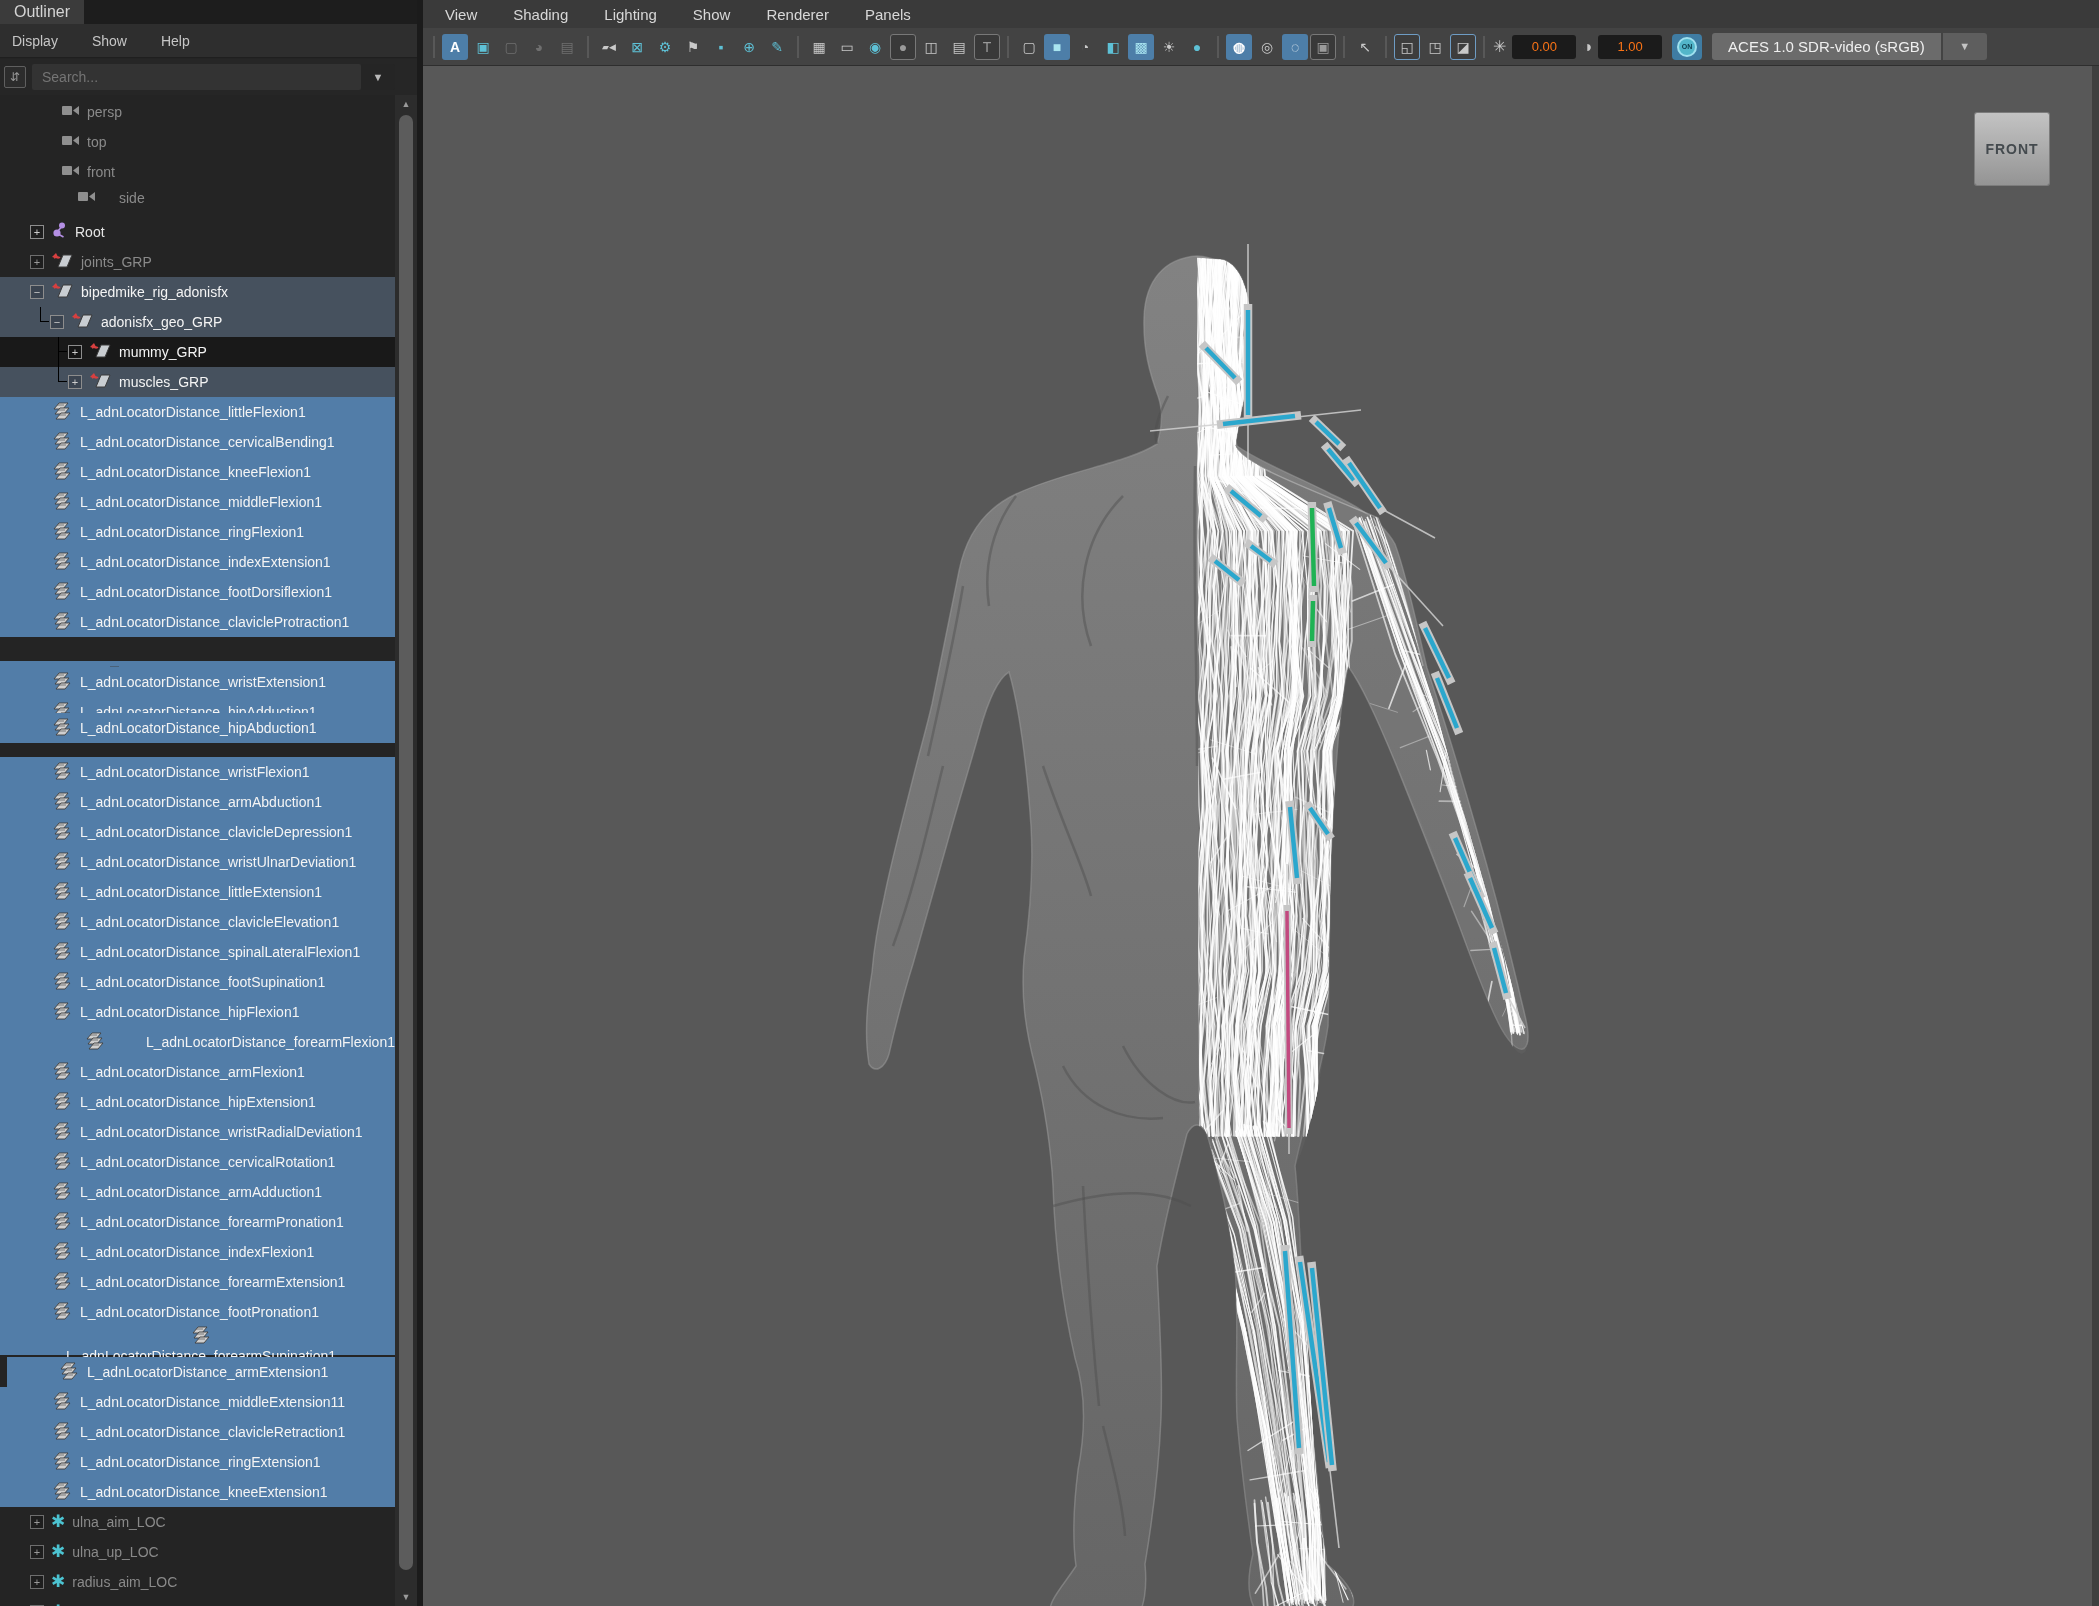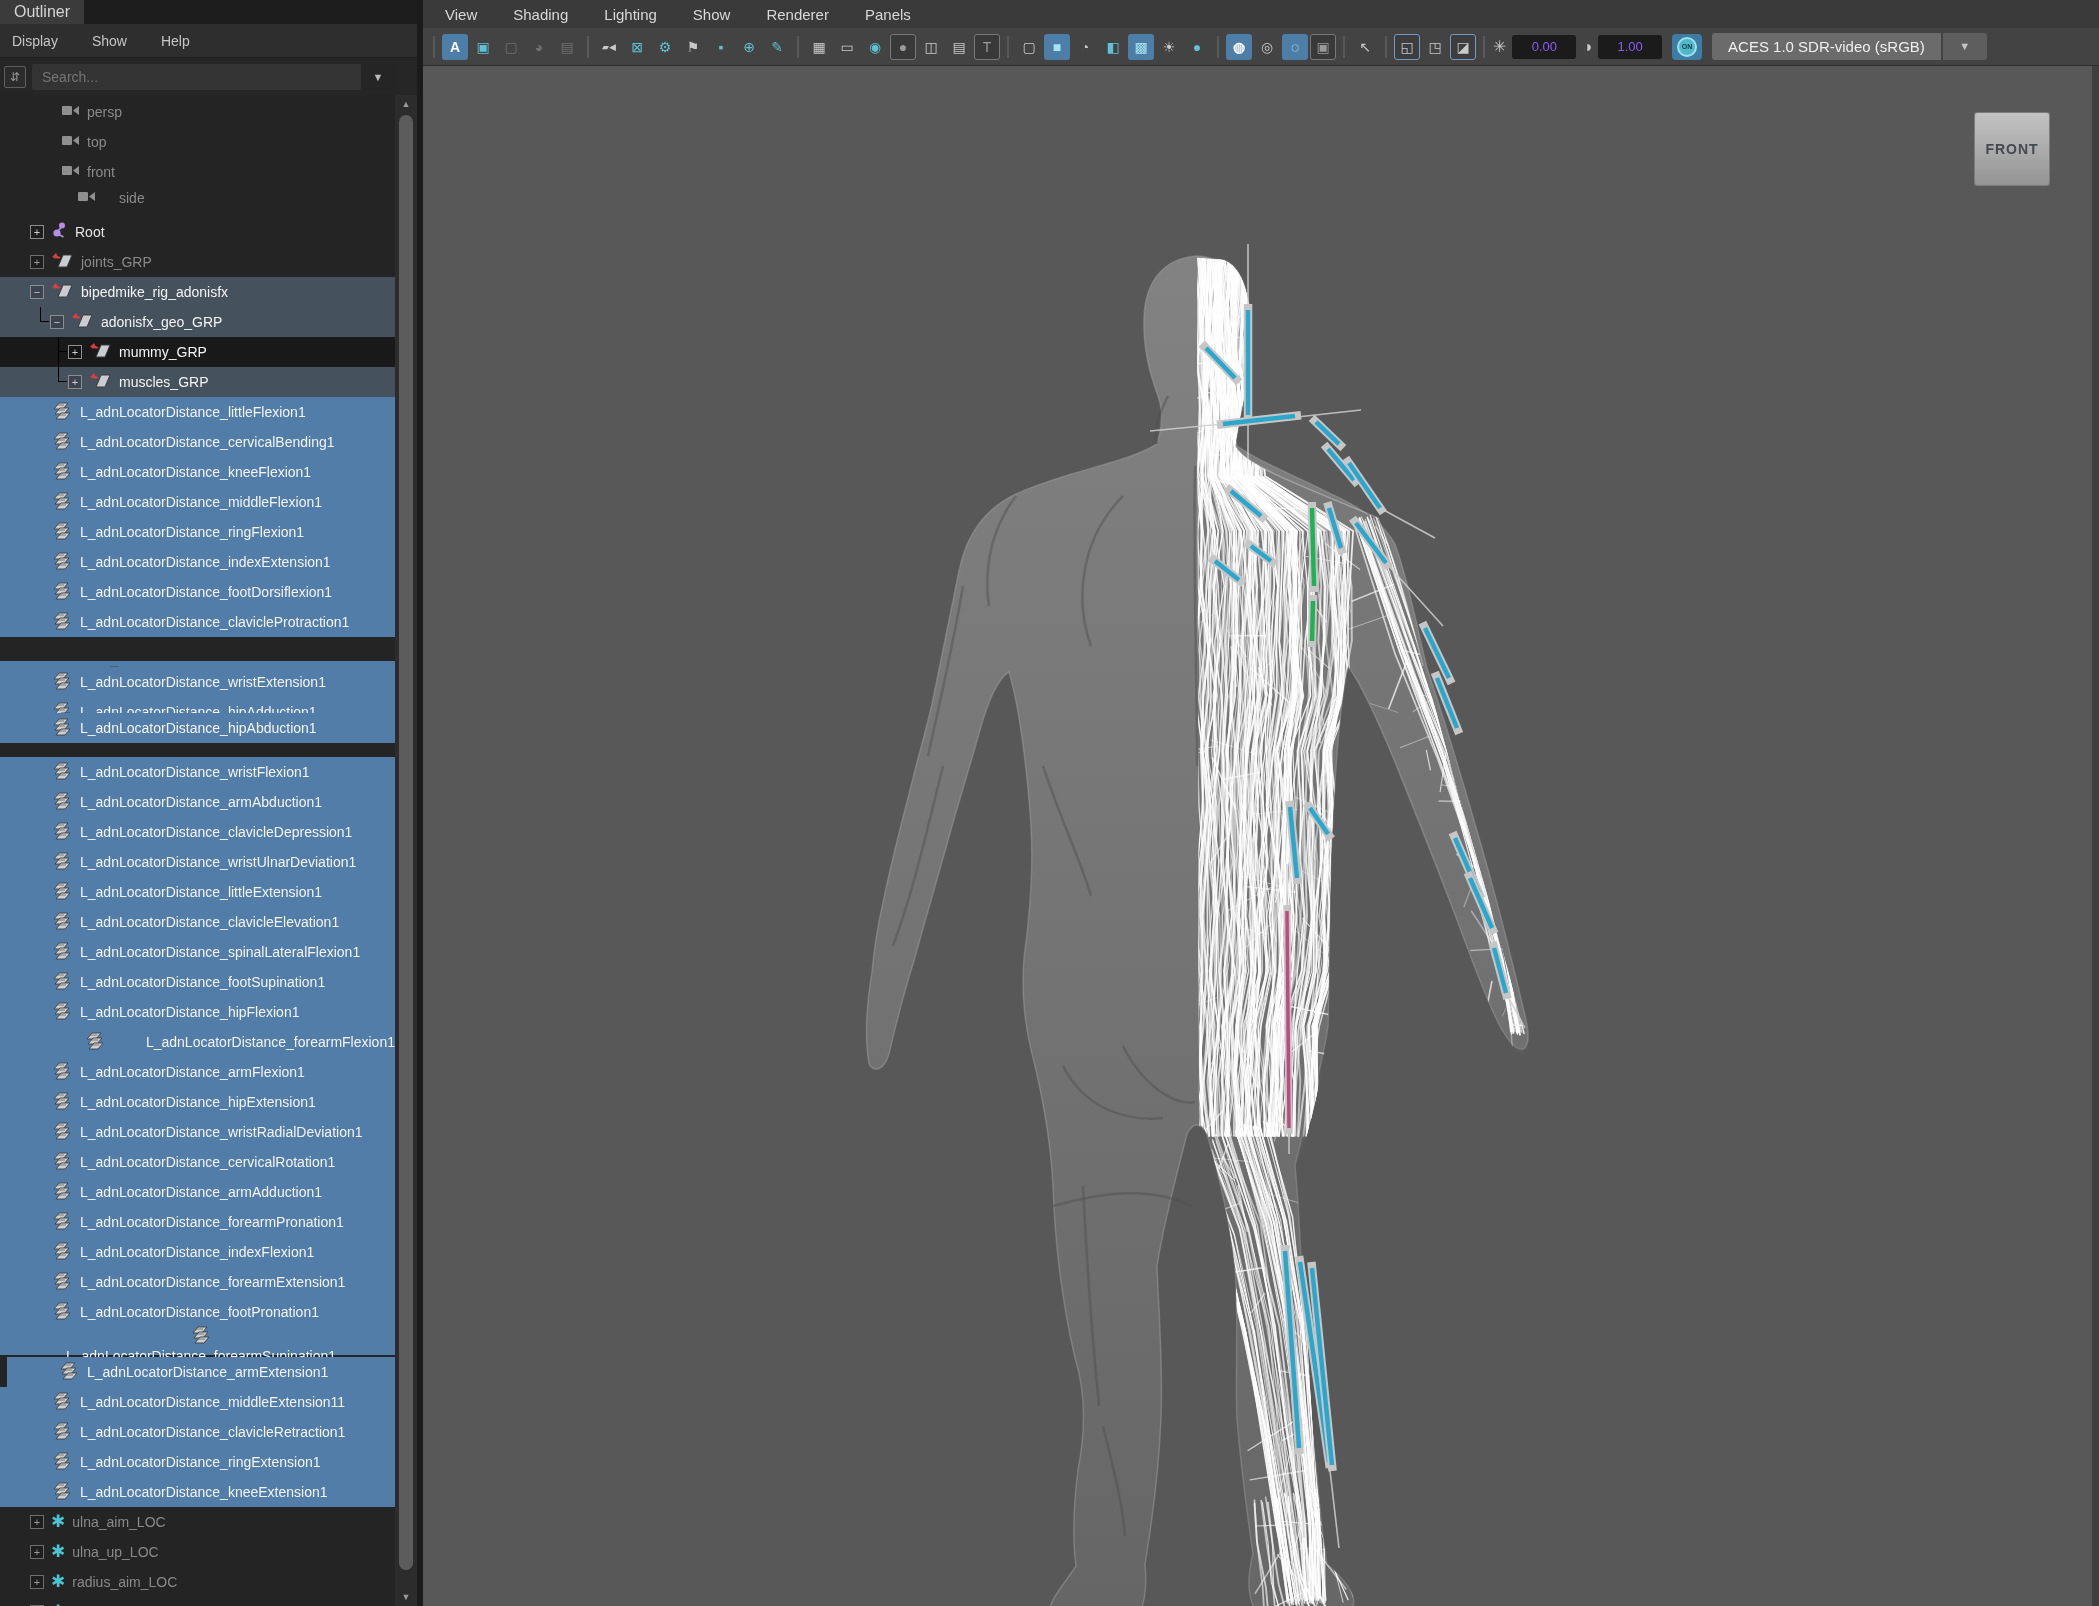--- a/index.html
+++ b/index.html
@@ -54,21 +54,21 @@
   .tbi { width:26px; height:26px; margin:0 1px; border-radius:3px; display:flex; align-items:center;
          justify-content:center; font-size:14px; flex:0 0 auto; }
   .tbi.s-act  { background:#4d7ea8; color:#ffffff; font-weight:bold; }
   .tbi.s-actT { background:#4d7ea8; color:#a8e4f0; }
   .tbi.s-teal { color:#5ec1d6; }
   .tbi.s-dim  { color:#6f6f6f; }
   .tbi.s-norm { color:#c9c9c9; }
   .tbi.s-frame  { border:1px solid #787878; background:#393939; color:#9a9a9a; }
   .tbi.s-frameA { border:1px solid #6e9cc4; background:#3d3d3d; color:#c9c9c9; }
   .tbsep { width:2px; height:22px; background:#585858; margin:0 6px; flex:0 0 auto; }
-  .tb-field { width:64px; height:24px; background:#1b1b1b; border-radius:3px; color:#8b5cf6;
+  .tb-field { width:64px; height:24px; background:#1b1b1b; border-radius:3px; color:#f97316;
               font-size:13px; text-align:center; line-height:24px; margin:0 4px; flex:0 0 auto;}
   .tb-ico { color:#c9c9c9; font-size:16px; margin:0 2px; flex:0 0 auto;}
   #on-chip { width:30px; height:26px; background:#3f7ca3; border-radius:4px; margin:0 6px; display:flex;
              align-items:center; justify-content:center; flex:0 0 auto;}
   #on-chip .inner { width:20px; height:20px; border:2px solid #9fe0ee; border-radius:50%; color:#0e3b4a;
                     background:#53b6c9; font-size:7px; font-weight:bold; text-align:center; line-height:16px;}
   #colorspace { height:27px; background:#6b6b6b; border-radius:3px 0 0 3px; color:#efefef; font-size:15px;
                 padding:0 16px; line-height:27px; flex:0 0 auto; margin-left:4px;}
   #colorspace-arrow { width:44px; height:27px; background:#5e5e5e; border-radius:0 3px 3px 0; color:#c4c4c4;
                       font-size:11px; text-align:center; line-height:27px; margin-left:2px; flex:0 0 auto;}

